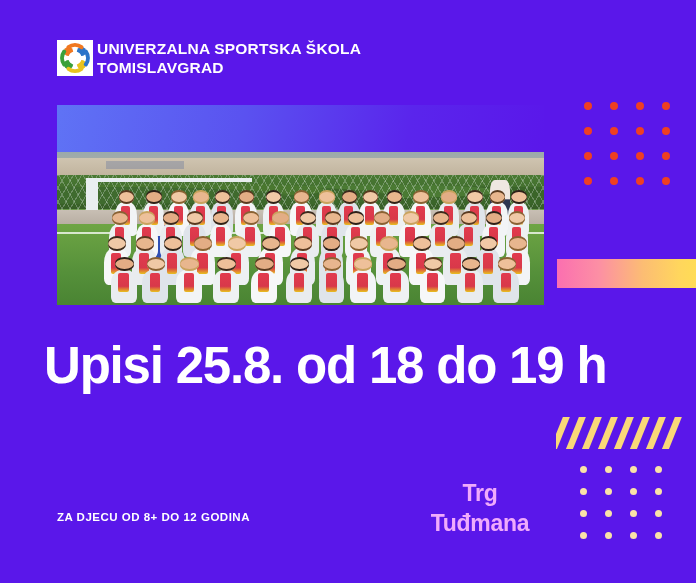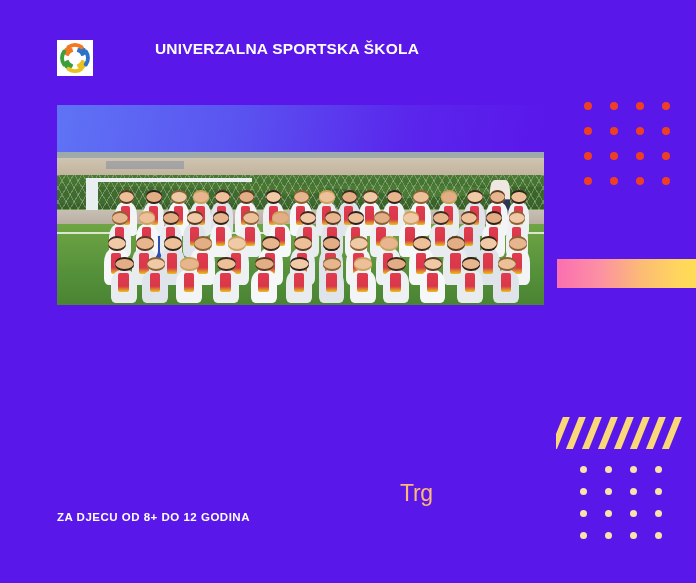--- a/index.html
+++ b/index.html
@@ -35,21 +35,20 @@
     width: 36px;
     height: 36px;
     background: #ffffff;
     flex: 0 0 auto;
     position: relative;
     margin-top: 2px;
   }
   .logo-box svg { display: block; }
   .brand {
     flex: 1 1 auto;
-    text-align: center;
     color: #ffffff;
     font-weight: bold;
     font-size: 15.5px;
     line-height: 19px;
     letter-spacing: 0.2px;
     padding-left: 4px;
     padding-top: 1px;
   }
   .brand .l2 { display: block; }
 
@@ -242,24 +241,24 @@
     font-weight: bold;
     letter-spacing: 0.5px;
   }
 
   
   .address {
     position: absolute;
     left: 400px;
     top: 478px;
     width: 160px;
-    text-align: left;
-    color: #fdba74;
+    text-align: center;
+    color: #f0abfc;
     font-size: 23px;
-    font-weight: normal;
+    font-weight: bold;
     line-height: 30px;
     letter-spacing: -0.3px;
   }
   .address span { display: block; }
 </style>
 </head>
 <body>
 
 <div id="poster">
 
@@ -275,20 +274,21 @@
           <path d="M11.5 7.2 A11 11 0 0 1 24.5 7.2" stroke="#f07820" stroke-width="4" fill="none" stroke-linecap="round"></path>
           <path d="M28.8 11.5 A11 11 0 0 1 28.8 24.5" stroke="#2b74c9" stroke-width="4" fill="none" stroke-linecap="round"></path>
           <path d="M24.5 28.8 A11 11 0 0 1 11.5 28.8" stroke="#e8c21e" stroke-width="4" fill="none" stroke-linecap="round"></path>
           <path d="M7.2 24.5 A11 11 0 0 1 7.2 11.5" stroke="#3aa03a" stroke-width="4" fill="none" stroke-linecap="round"></path>
           <circle cx="18" cy="18" r="6.6" fill="#ffffff"></circle>
         </g>
       </svg>
     </div>
     <div class="brand">
       <span>UNIVERZALNA SPORTSKA ŠKOLA</span>
+      <span class="l2">TOMISLAVGRAD</span>
     </div>
   </div>
 
   <div class="blue-band"></div>
 
   <div class="photo">
     <div class="sky"></div>
     <div class="wall"></div>
     <div class="wall-sign"></div>
     <div class="hedge"></div>
@@ -526,20 +526,22 @@
       <div class="dot"></div>
       <div class="dot"></div>
       <div class="dot"></div>
       <div class="dot"></div>
       <div class="dot"></div>
       <div class="dot"></div>
       <div class="dot"></div>
       <div class="dot"></div>
     </div>
 
+  <div class="headline">Upisi 25.8. od 18 do 19 h</div>
 
   <div class="agetext">ZA DJECU OD 8+ DO 12 GODINA</div>
 
   <div class="address">
     <span>Trg</span>
+    <span>Tuđmana</span>
   </div>
 
 </div>
 
 </body></html>

